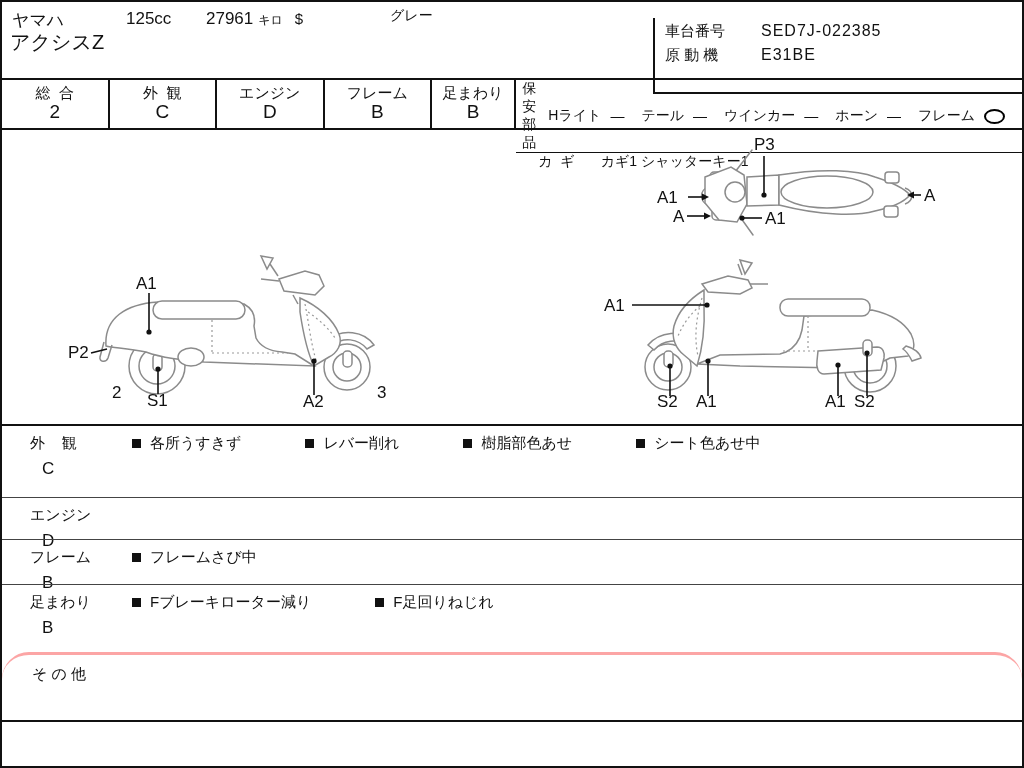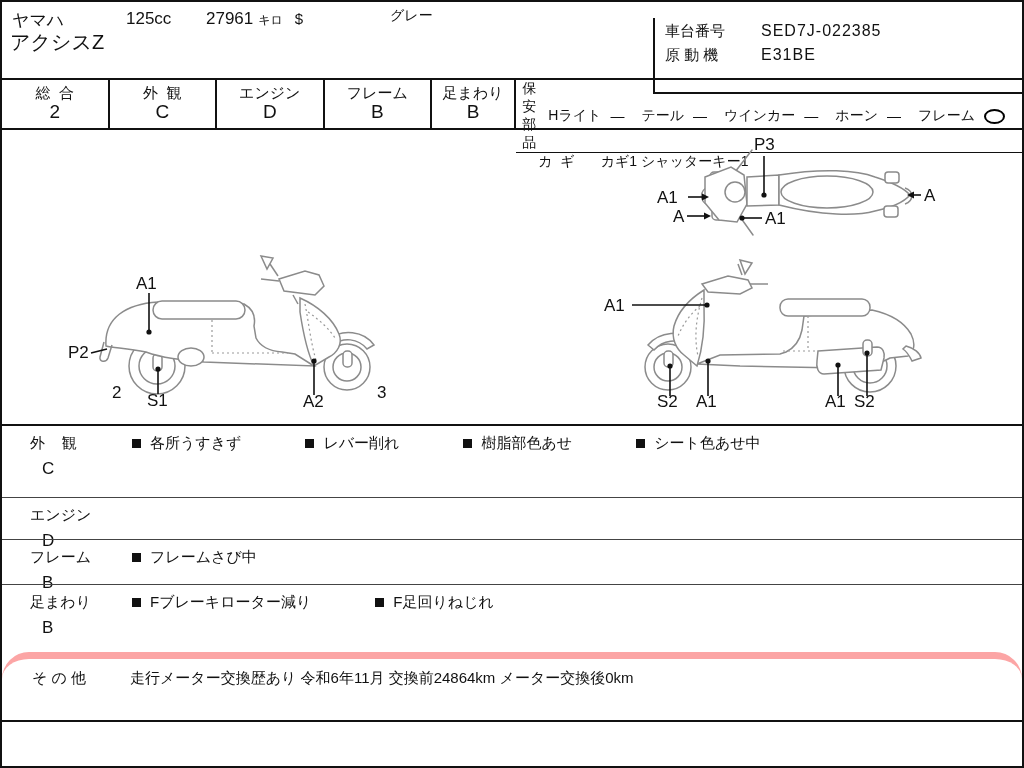--- a/index.html
+++ b/index.html
@@ -57,21 +57,21 @@
   .sec .slbl{position:absolute;left:28px;top:8px;font-size:15px;white-space:pre;}
   .sec .sgrd{position:absolute;left:40px;top:33px;font-size:17px;}
   .sec .sitems{position:absolute;left:130px;top:8px;font-size:15px;display:flex;
                flex-wrap:wrap;gap:46px;}
   .item{display:inline-flex;align-items:center;margin-right:18px;white-space:nowrap;}
   .sq{display:inline-block;width:9px;height:9px;background:#111;margin-right:9px;}
   .sec-gaikan{top:422px;height:73px;border-top:2px solid #111;}
   .sec-engine{top:495px;height:42px;border-top:1px solid #444;}
   .sec-frame{top:537px;height:45px;border-top:1px solid #444;}
   .sec-ashi{top:582px;height:68px;border-top:1px solid #444;}
-  .sec-sonota{top:650px;height:84px;border-top:7px solid #fca5a5;border-radius:27px;}
+  .sec-sonota{top:650px;height:84px;border-top:3px solid #fca5a5;border-radius:27px;}
   .sec-sonota .slbl{left:30px;top:10px;}
   .sec-sonota .sitems{left:128px;top:10px;}
   .sec-empty{top:718px;bottom:0;border-top:2px solid #111;}
 </style>
 </head>
 <body>
 
 <div class="sheet">
 
   <div class="abs maker">ヤマハ</div>
@@ -286,19 +286,16 @@
   <div class="abs sec sec-ashi">
     <span class="slbl">足まわり</span>
     <span class="sgrd">B</span>
     <span class="sitems">
         <span class="item"><i class="sq"></i>Fブレーキローター減り</span>
         <span class="item"><i class="sq"></i>F足回りねじれ</span>
       </span>
   </div>
   <div class="abs sec sec-sonota">
     <span class="slbl">そ の 他</span>
-    <span class="sitems">
-        <span class="item">走行メーター交換歴あり 令和6年11月 交換前24864km メーター交換後0km</span>
-      </span>
   </div>
   <div class="abs sec sec-empty"></div>
 
 </div>
 
 </body></html>

